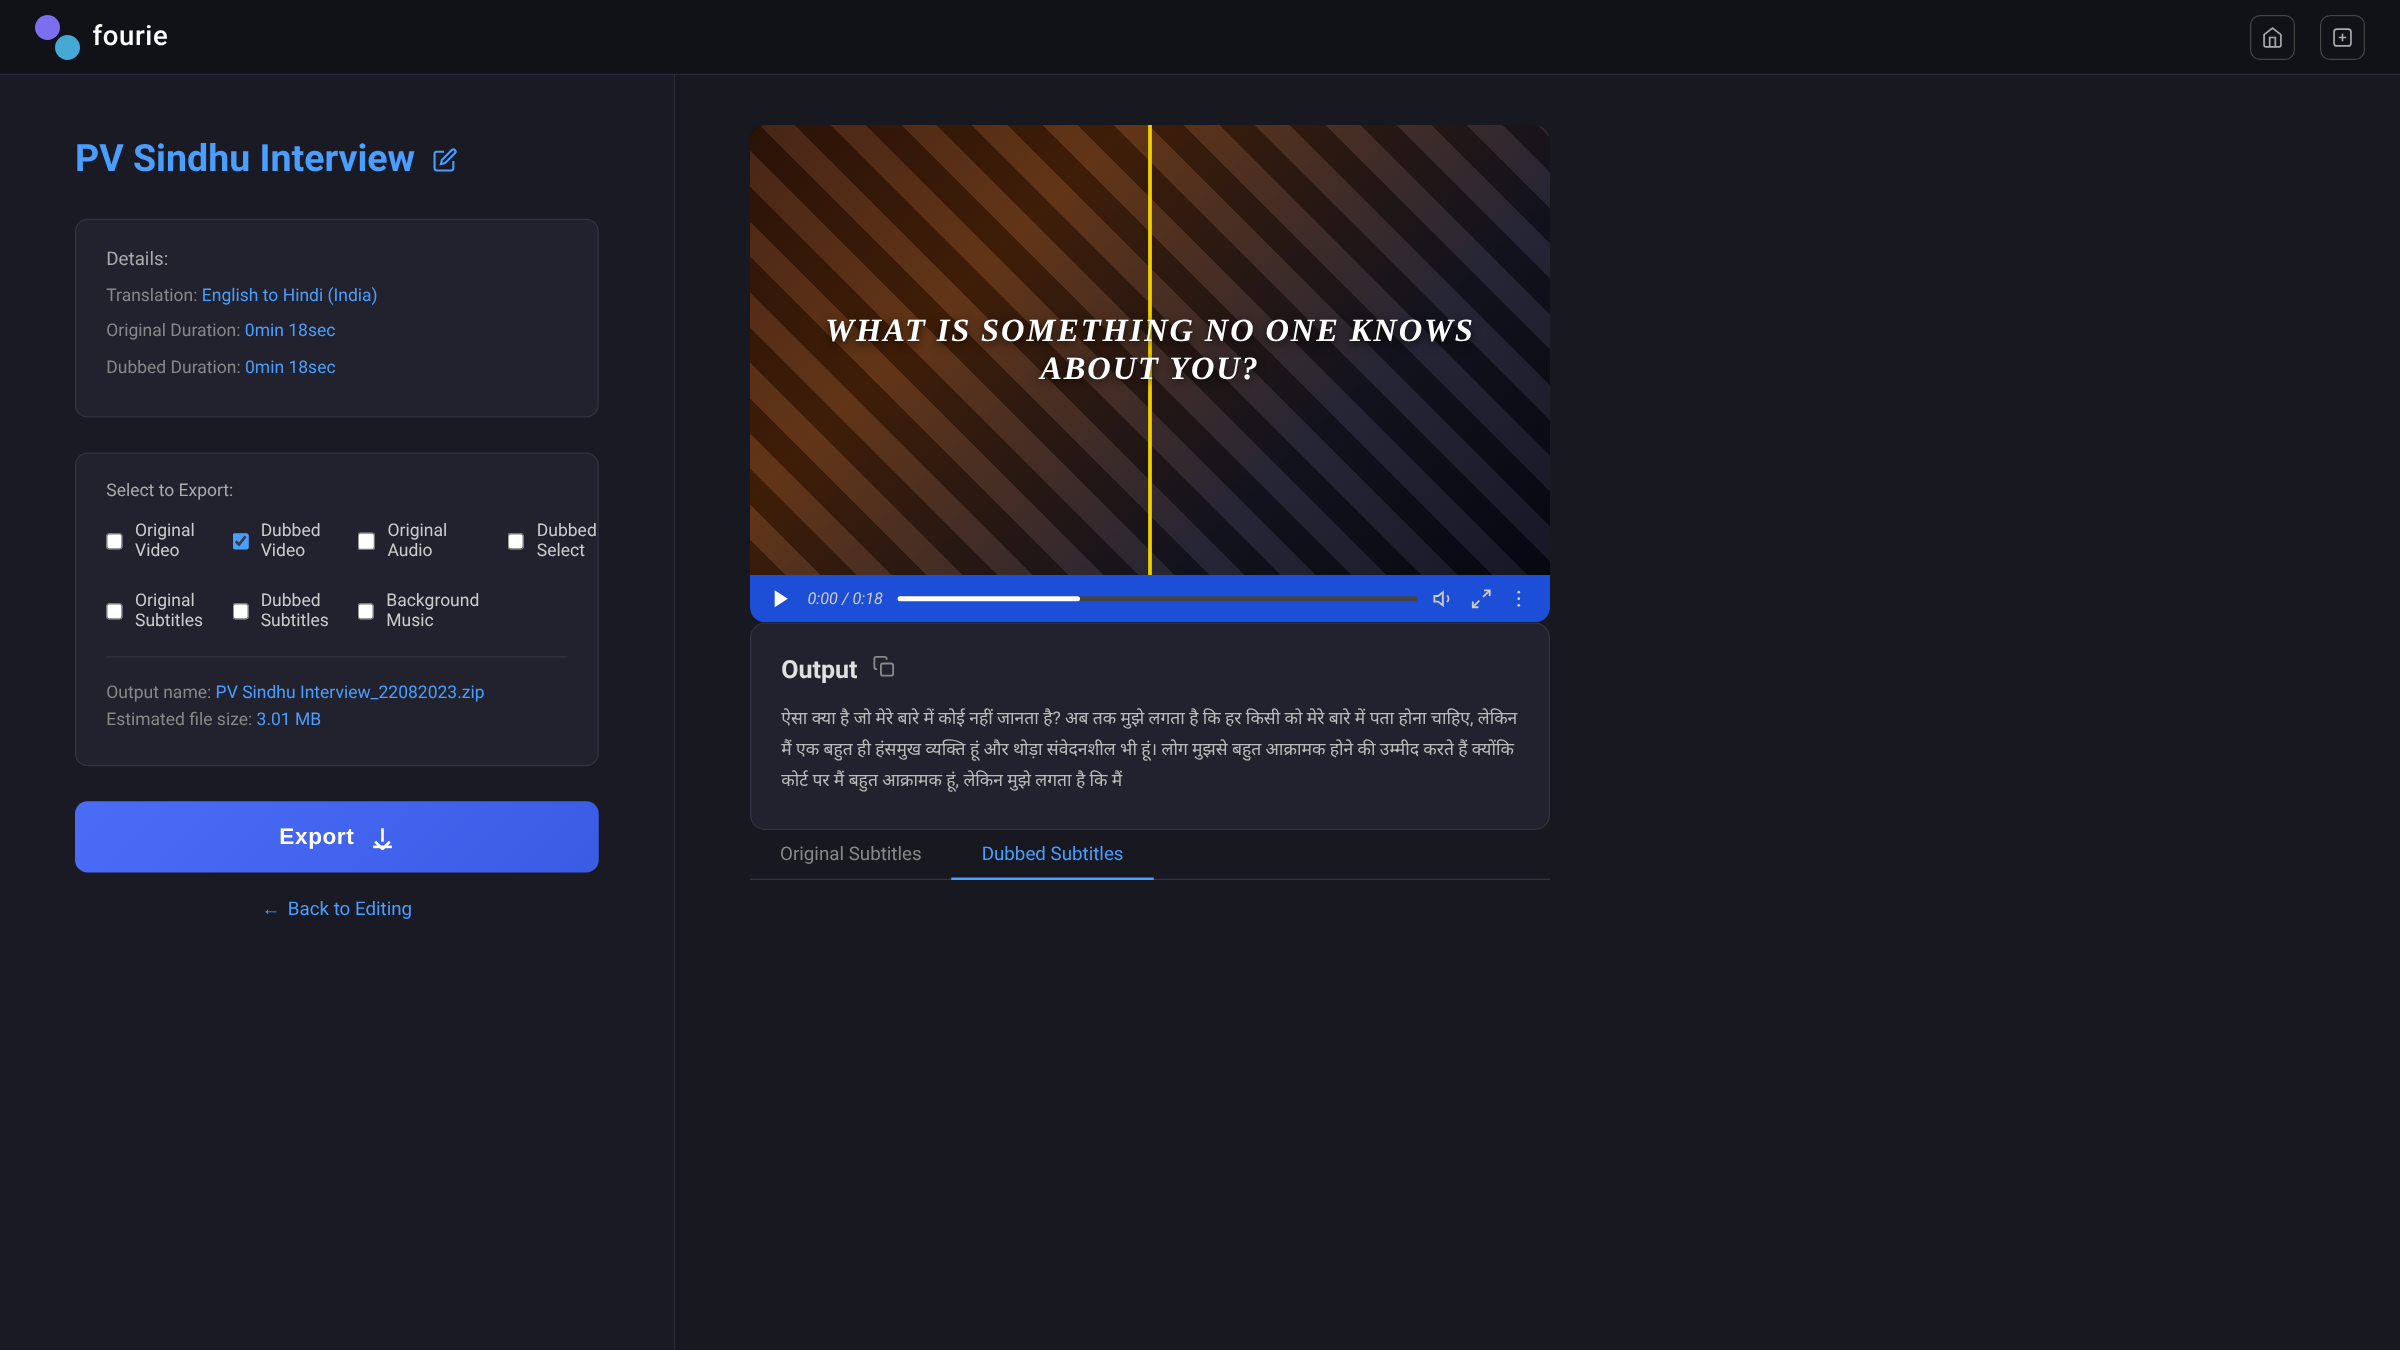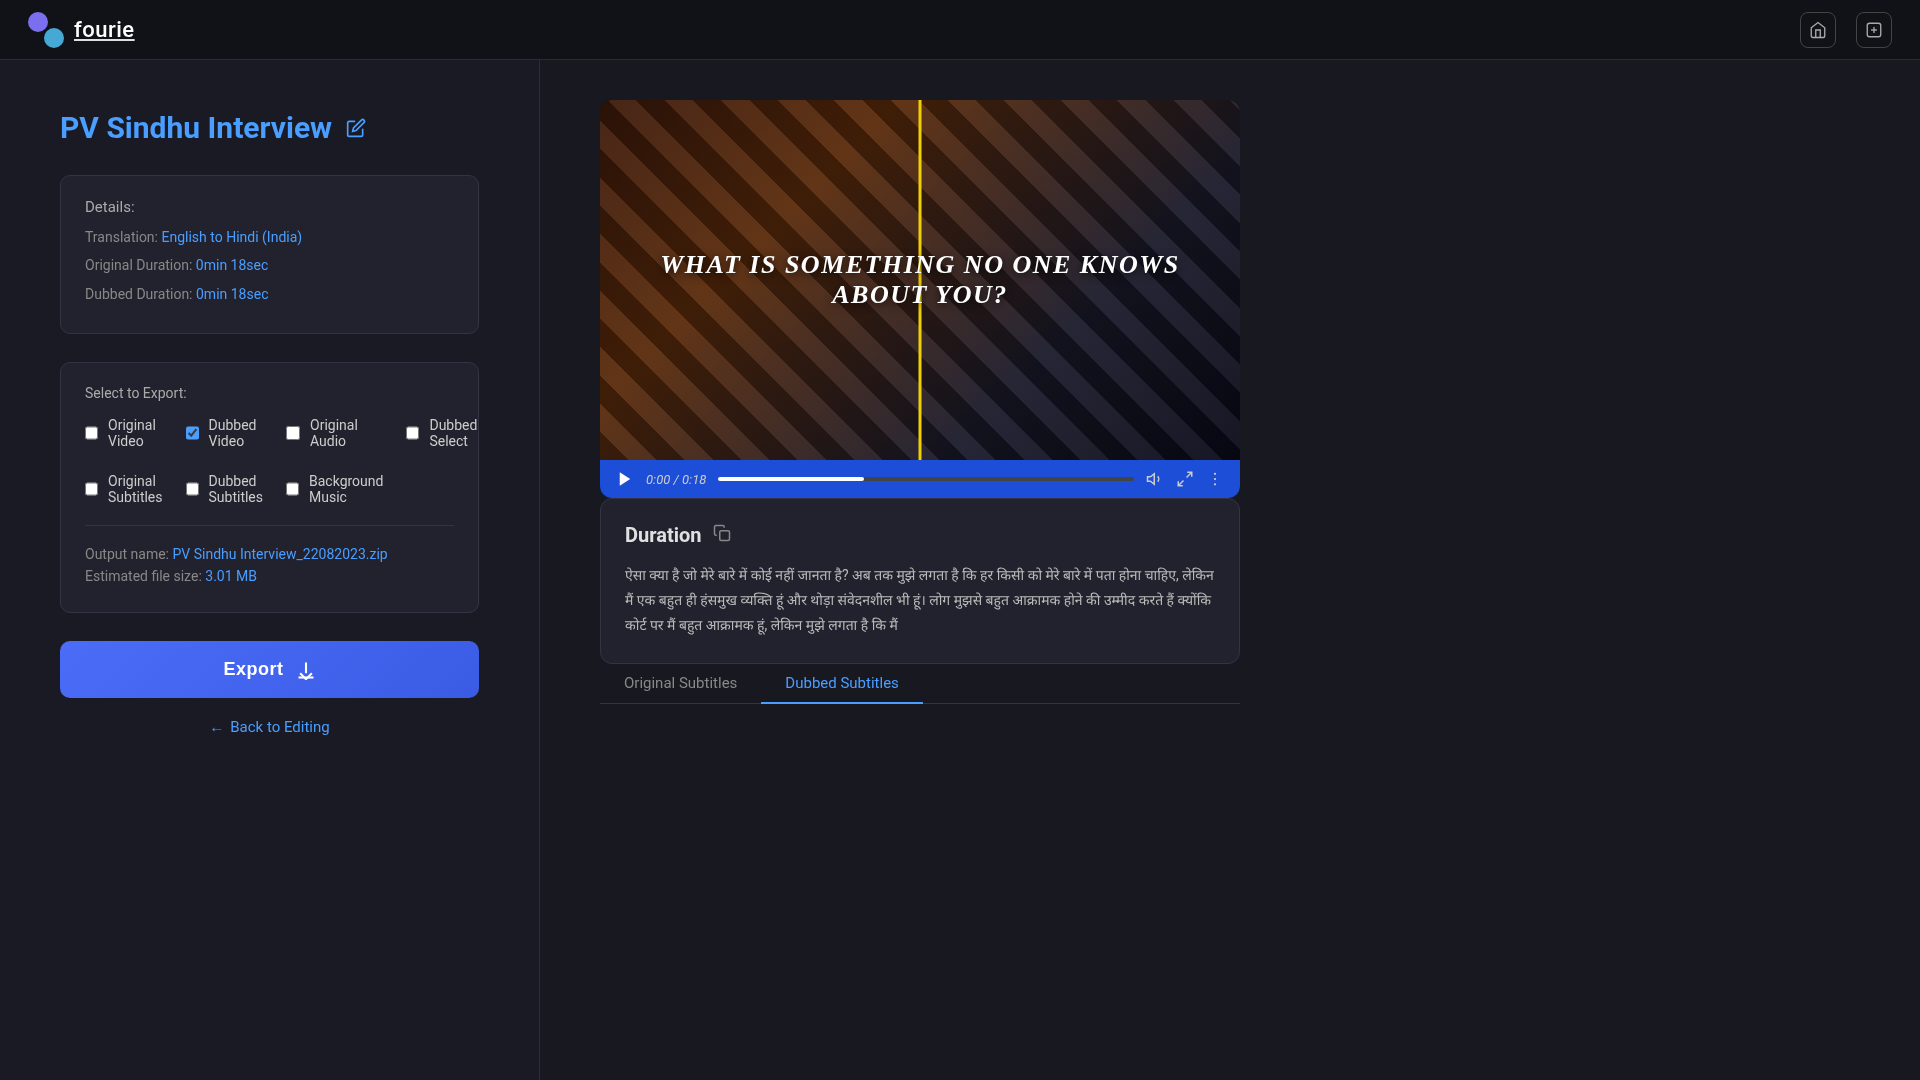--- a/index.html
+++ b/index.html
@@ -17,21 +17,20 @@
     
     .navbar {
       width: 100%;
       height: 60px;
       background: #111118;
       display: flex;
       align-items: center;
       justify-content: space-between;
       padding: 10px 28px;
       border-bottom: 1px solid #2a2a3a;
-      text-decoration: underline;
     }
 
     .navbar-logo {
       display: flex;
       align-items: center;
       gap: 10px;
     }
 
     .logo-icon {
       width: 36px;
@@ -570,21 +569,21 @@
             <circle cx="12" cy="5" r="1.5"></circle>
             <circle cx="12" cy="12" r="1.5"></circle>
             <circle cx="12" cy="19" r="1.5"></circle>
           </svg>
         </button>
       </div>
     </div>
 
     <div class="summary-card">
       <div class="summary-header">
-        <span class="summary-title">Duration</span>
+        <span class="summary-title">Output</span>
         <button class="copy-icon-btn">
           <svg width="18" height="18" viewBox="0 0 24 24" fill="none" stroke="#888" stroke-width="2">
             <rect x="9" y="9" width="13" height="13" rx="2" ry="2"></rect>
             <path d="M5 15H4a2 2 0 01-2-2V4a2 2 0 012-2h9a2 2 0 012 2v1"></path>
           </svg>
         </button>
       </div>
       <p class="summary-text">ऐसा क्या है जो मेरे बारे में कोई नहीं जानता है? अब तक मुझे लगता है कि हर किसी को मेरे बारे में पता होना चाहिए, लेकिन मैं एक बहुत ही हंसमुख व्यक्ति हूं और थोड़ा संवेदनशील भी हूं। लोग मुझसे बहुत आक्रामक होने की उम्मीद करते हैं क्योंकि कोर्ट पर मैं बहुत आक्रामक हूं, लेकिन मुझे लगता है कि मैं</p>
     </div>
 

